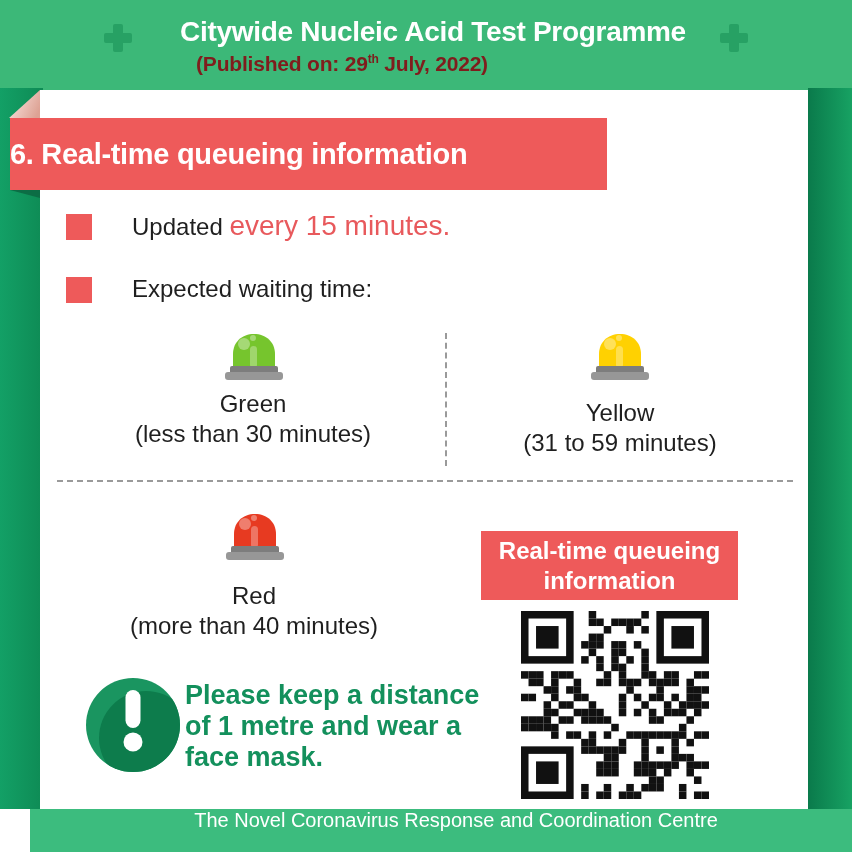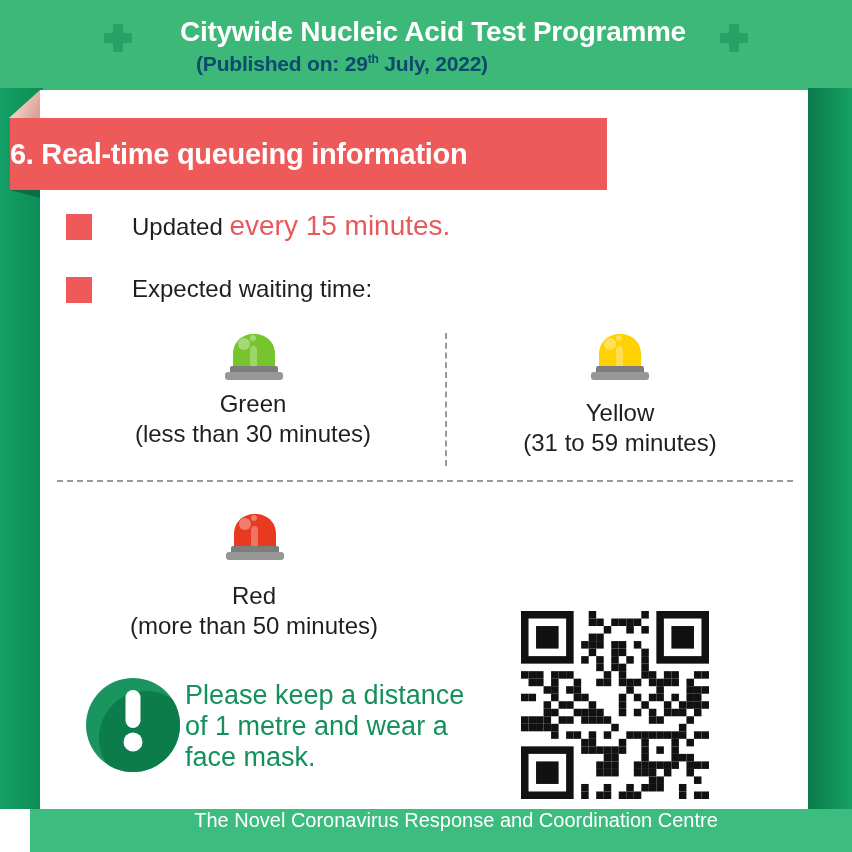--- a/index.html
+++ b/index.html
@@ -3,21 +3,21 @@
 <meta charset="utf-8">
 <style>
   html,body{margin:0;padding:0;}
   body{width:852px;height:852px;font-family:"Liberation Sans",sans-serif;}
   .stage{position:relative;width:852px;height:852px;background:#ffffff;overflow:hidden;}
 
   
   .header-bar{position:absolute;left:0;top:0;width:852px;height:92px;background:#3cb878;}
   .header-title{position:absolute;left:0;top:16px;width:852px;text-align:center;color:#ffffff;
     font-size:28px;font-weight:bold;letter-spacing:-0.3px;padding-left:7px;}
-  .header-sub{position:absolute;left:0;top:52px;width:684px;text-align:center;color:#0c4a6e;
+  .header-sub{position:absolute;left:0;top:52px;width:684px;text-align:center;color:#7f1d1d;
     font-size:21px;font-weight:bold;letter-spacing:-0.2px;}
   .header-sub sup{font-size:12px;}
   .cross{position:absolute;top:24px;width:28px;height:28px;}
   .cross-left{left:104px;}
   .cross-right{left:720px;}
   .footer-bar{position:absolute;left:0;top:809px;width:852px;height:56px;background:#3cbc7e;
     display:flex;align-items:flex-start;justify-content:center;color:#ffffff;font-size:20px;margin-left:30px;}
 
   
   .strip{position:absolute;top:88px;height:721px;}
@@ -47,21 +47,21 @@
   .h-dash{position:absolute;left:57px;top:480px;width:736px;height:0;border-top:2px dashed #9a9a9a;}
 
   
   .qr-label{position:absolute;left:481px;top:531px;width:257px;height:69px;background:#ee5a5a;
     color:#ffffff;font-size:24px;font-weight:bold;line-height:30px;text-align:center;
     display:flex;flex-direction:column;justify-content:center;}
   .qr-box{position:absolute;left:521px;top:611px;width:188px;height:188px;}
 
   
   .notice-icon{position:absolute;left:86px;top:678px;width:94px;height:94px;}
-  .notice-text{position:absolute;left:185px;top:680px;font-size:27px;font-weight:normal;
+  .notice-text{position:absolute;left:185px;top:680px;font-size:27px;font-weight:bold;
     color:#13905c;line-height:31px;white-space:nowrap;}
 </style>
 </head>
 <body>
 
 <div class="stage">
 
   <div class="header-bar">
     <svg class="cross cross-left" viewBox="0 0 28 28">
       <rect x="9" y="0" width="10" height="28" rx="2" fill="#27a164"></rect>
@@ -123,23 +123,27 @@
   <svg class="siren" style="left:226px;top:510px;" width="58" height="50" viewBox="0 0 58 50">
     <path d="M8 38 V24 C8 12 17 4 29 4 C41 4 50 12 50 24 V38 Z" fill="#e73a21"></path>
     <rect x="25" y="16" width="7" height="22" rx="3.5" fill="#ffffff" opacity="0.3"></rect>
     <circle cx="19" cy="14" r="6" fill="#ffffff" opacity="0.35"></circle>
     <circle cx="28" cy="8" r="3" fill="#ffffff" opacity="0.35"></circle>
     <rect x="5" y="36" width="48" height="8" rx="2" fill="#7d7d7d"></rect>
     <rect x="0" y="42" width="58" height="8" rx="3" fill="#979797"></rect>
   </svg>
   <div class="col-label" style="left:64px;top:581px;">
     <div>Red</div>
-    <div>(more than 50 minutes)</div>
-  </div>
-
+    <div>(more than 40 minutes)</div>
+  </div>
+
+  <div class="qr-label">
+    <div>Real-time queueing</div>
+    <div>information</div>
+  </div>
   <div class="qr-box"><svg width="188" height="188" viewBox="0 0 187.5 187.5">
         <rect width="187.5" height="187.5" fill="#fff"></rect>
         <rect x="0" y="0" width="52.5" height="52.5" fill="#111"></rect>
         <rect x="7.5" y="7.5" width="37.5" height="37.5" fill="#fff"></rect>
         <rect x="15" y="15" width="22.5" height="22.5" fill="#111"></rect>
         <rect x="135" y="0" width="52.5" height="52.5" fill="#111"></rect>
         <rect x="142.5" y="7.5" width="37.5" height="37.5" fill="#fff"></rect>
         <rect x="150" y="15" width="22.5" height="22.5" fill="#111"></rect>
         <rect x="0" y="135" width="52.5" height="52.5" fill="#111"></rect>
         <rect x="7.5" y="142.5" width="37.5" height="37.5" fill="#fff"></rect>

